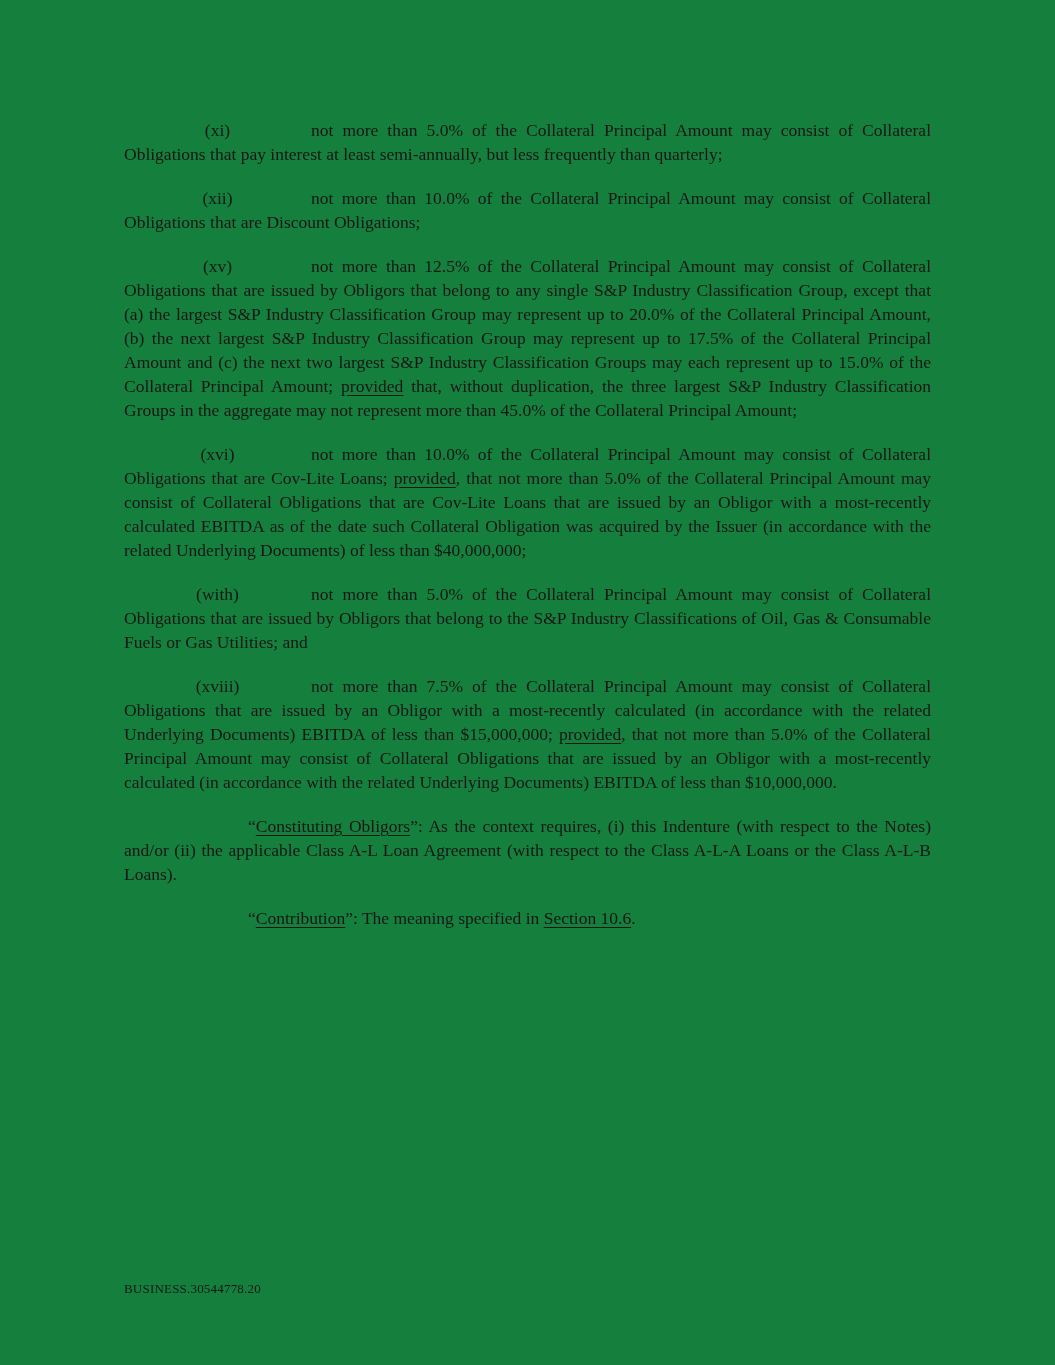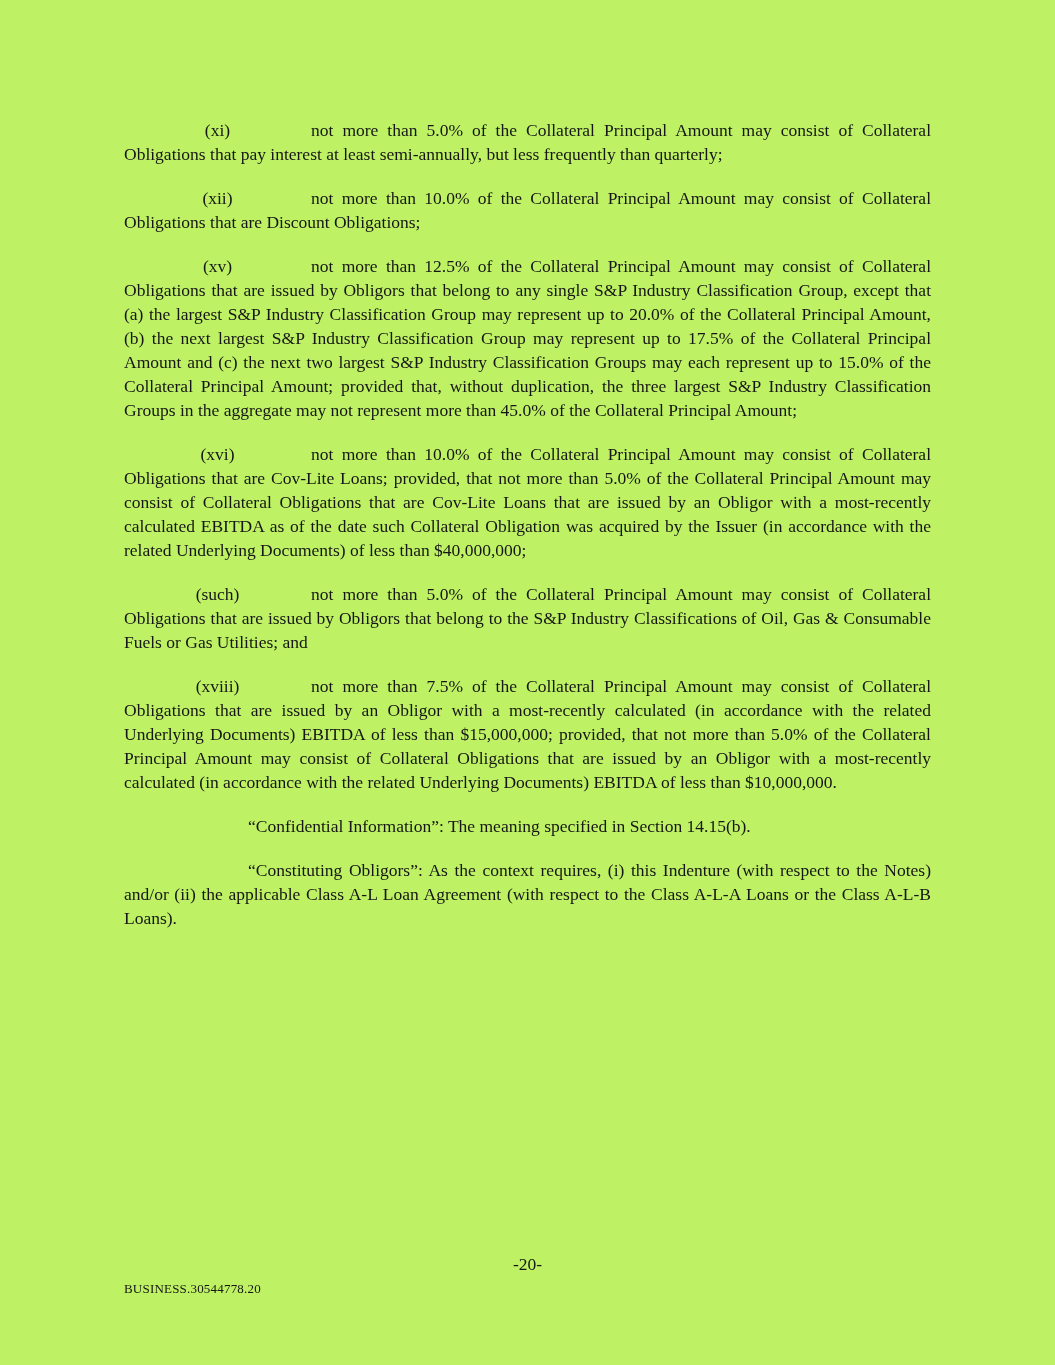--- a/index.html
+++ b/index.html
@@ -6,40 +6,40 @@
   body {
     width: 1055px; height: 1365px;
     background: #ffffff;
     font-family: "Liberation Serif", serif;
     color: #161616;
   }
   .page {
     position: relative;
     width: 1055px; height: 1365px;
     overflow: hidden;
-    background: #bef264;
+    background: #15803d;
   }
   .content {
     position: absolute;
     left: 124px; right: 124px; top: 118px;
     font-size: 17.5px;
     line-height: 24px;
   }
   .para {
     text-align: justify;
     margin: 0 0 20px 0;
   }
   .para.definition { text-indent: 124px; }
   .clausenum {
     display: inline-block;
     width: 187px;
     text-align: center;
     text-indent: 0;
   }
-  .u { text-underline-offset: 3px; }
+  .u { text-decoration: underline; text-underline-offset: 3px; }
   .page-number {
     position: absolute;
     top: 1254px; left: 0; width: 100%;
     text-align: center;
     font-size: 17.5px;
   }
   .doc-id {
     position: absolute;
     top: 1281px; left: 124px;
     font-size: 13px;
@@ -49,20 +49,19 @@
 </style>
 </head>
 <body>
 
 <div class="page">
   <div class="content">
       <div class="para clause"><span class="clausenum">(xi)</span><span>not more than 5.0% of the Collateral Principal Amount may consist of Collateral Obligations that pay interest at least semi-annually, but less frequently than quarterly;</span></div>
       <div class="para clause"><span class="clausenum">(xii)</span><span>not more than 10.0% of the Collateral Principal Amount may consist of Collateral Obligations that are Discount Obligations;</span></div>
       <div class="para clause"><span class="clausenum">(xv)</span><span>not more than 12.5% of the Collateral Principal Amount may consist of Collateral Obligations that are issued by Obligors that belong to any single S&amp;P Industry Classification Group, except that (a) the largest S&amp;P Industry Classification Group may represent up to 20.0% of the Collateral Principal Amount, (b) the next largest S&amp;P Industry Classification Group may represent up to 17.5% of the Collateral Principal Amount and (c) the next two largest S&amp;P Industry Classification Groups may each represent up to 15.0% of the Collateral Principal Amount; </span><span class="u">provided</span><span> that, without duplication, the three largest S&amp;P Industry Classification Groups in the aggregate may not represent more than 45.0% of the Collateral Principal Amount;</span></div>
       <div class="para clause"><span class="clausenum">(xvi)</span><span>not more than 10.0% of the Collateral Principal Amount may consist of Collateral Obligations that are Cov-Lite Loans; </span><span class="u">provided</span><span>, that not more than 5.0% of the Collateral Principal Amount may consist of Collateral Obligations that are Cov-Lite Loans that are issued by an Obligor with a most-recently calculated EBITDA as of the date such Collateral Obligation was acquired by the Issuer (in accordance with the related Underlying Documents) of less than $40,000,000;</span></div>
-      <div class="para clause"><span class="clausenum">(such)</span><span>not more than 5.0% of the Collateral Principal Amount may consist of Collateral Obligations that are issued by Obligors that belong to the S&amp;P Industry Classifications of Oil, Gas &amp; Consumable Fuels or Gas Utilities; and</span></div>
+      <div class="para clause"><span class="clausenum">(with)</span><span>not more than 5.0% of the Collateral Principal Amount may consist of Collateral Obligations that are issued by Obligors that belong to the S&amp;P Industry Classifications of Oil, Gas &amp; Consumable Fuels or Gas Utilities; and</span></div>
       <div class="para clause"><span class="clausenum">(xviii)</span><span>not more than 7.5% of the Collateral Principal Amount may consist of Collateral Obligations that are issued by an Obligor with a most-recently calculated (in accordance with the related Underlying Documents) EBITDA of less than $15,000,000; </span><span class="u">provided</span><span>, that not more than 5.0% of the Collateral Principal Amount may consist of Collateral Obligations that are issued by an Obligor with a most-recently calculated (in accordance with the related Underlying Documents) EBITDA of less than $10,000,000.</span></div>
-      <div class="para definition"><span>“</span><span class="u">Confidential Information</span><span>”:  The meaning specified in </span><span class="u">Section 14.15(b)</span><span>.</span></div>
       <div class="para definition"><span>“</span><span class="u">Constituting Obligors</span><span>”:  As the context requires, (i) this Indenture (with respect to the Notes) and/or (ii) the applicable Class A-L Loan Agreement (with respect to the Class A-L-A Loans or the Class A-L-B Loans).</span></div>
+      <div class="para definition"><span>“</span><span class="u">Contribution</span><span>”:  The meaning specified in </span><span class="u">Section 10.6</span><span>.</span></div>
     </div>
-  <div class="page-number">-20-</div>
   <div class="doc-id">BUSINESS.30544778.20</div>
 </div>
 
 </body></html>

